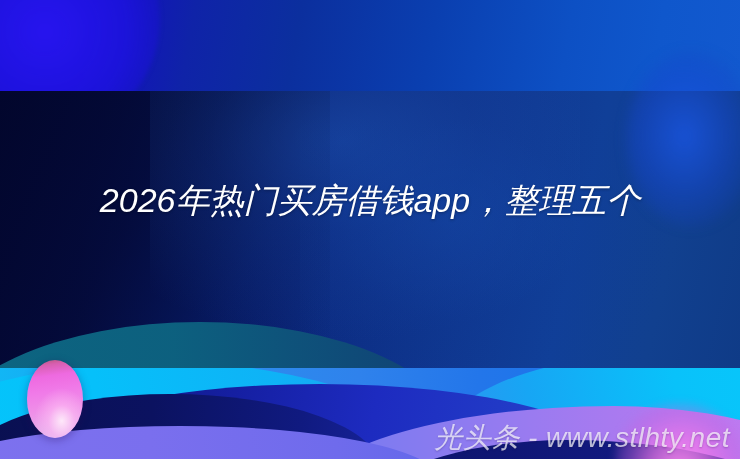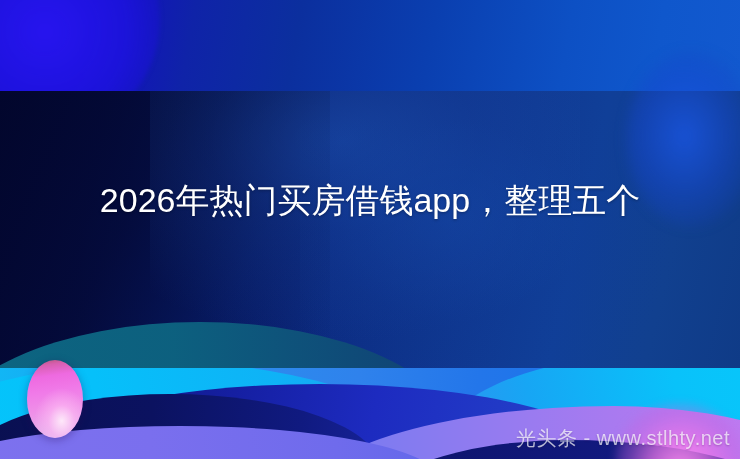--- a/index.html
+++ b/index.html
@@ -10,20 +10,21 @@
   body {
     font-family: "Liberation Sans", sans-serif;
   }
 
   #canvas {
     position: relative;
     width: 740px;
     height: 459px;
     overflow: hidden;
     background: #ef4444;
+    font-style: italic;
   }
 
   
   .band-top {
     position: absolute;
     left: 0; top: 0;
     width: 740px; height: 92px;
     background: linear-gradient(100deg,
        #1809c8 0%,
        #140bc4 12%,
@@ -244,21 +245,21 @@
     white-space: nowrap;
   }
 
   
   .watermark {
     position: absolute;
     right: 10px;
     bottom: 6px;
     z-index: 25;
     color: rgba(255,255,255,0.70);
-    font-size: 20px;
+    font-size: 28px;
     line-height: 30px;
     letter-spacing: 0.5px;
     white-space: nowrap;
     text-shadow: 0 1px 2px rgba(30,10,70,0.25);
   }
 </style>
 </head>
 <body>
 
 <div id="canvas">

